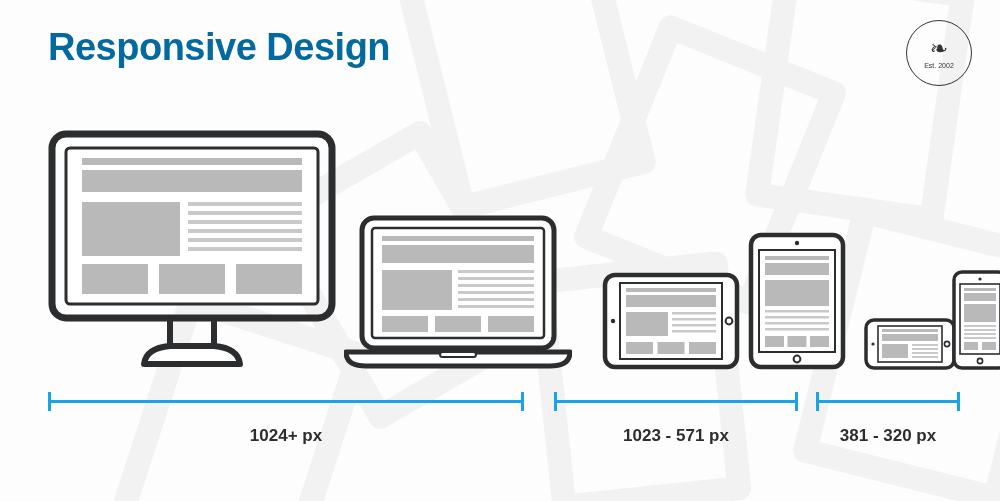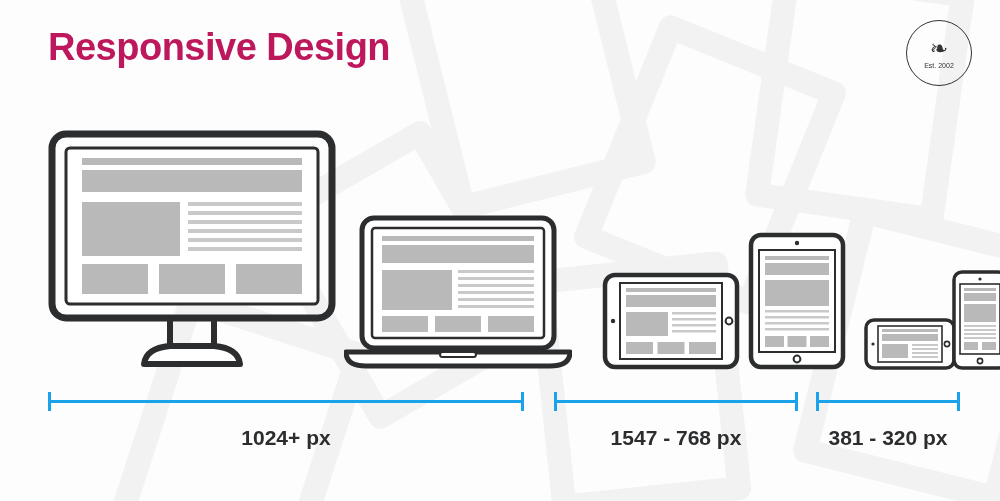--- a/index.html
+++ b/index.html
@@ -25,21 +25,21 @@
     transform: rotate(var(--r,0deg));
   }
 
   .wrap { position: relative; z-index: 1; width: 100%; height: 100%; }
 
   .title {
     position: absolute;
     left: 48px; top: 26px;
     font-size: 38px;
     font-weight: 800;
-    color: #be185d;
+    color: #0369a1;
     letter-spacing: -0.5px;
   }
 
   .logo {
     position: absolute;
     right: 28px; top: 20px;
     width: 66px; height: 66px;
     border: 1.5px solid #333;
     border-radius: 50%;
     display: flex; flex-direction: column;
@@ -84,21 +84,21 @@
     background: #1aa3e8;
     top: 0;
   }
   .bracket .tick.l { left: 0; }
   .bracket .tick.r { right: 0; }
   .bracket .lbl {
     position: absolute;
     top: 34px;
     left: 0; right: 0;
     text-align: center;
-    font-size: 21px;
+    font-size: 17px;
     font-weight: 700;
     color: #2b2d2f;
   }
 </style>
 </head>
 <body>
 
 <div class="bg-deco" aria-hidden="true">
   <div style="left:420px;top:-60px;width:210px;height:260px;--r:-14deg"></div>
   <div style="left:610px;top:40px;width:200px;height:250px;--r:22deg"></div>
@@ -262,21 +262,21 @@
       <div class="tick l"></div>
         <div class="line"></div>
         <div class="tick r"></div>
       <div class="lbl">1024+ px</div>
     </div>
 
     <div class="bracket" style="left:506px;width:244px">
       <div class="tick l"></div>
         <div class="line"></div>
         <div class="tick r"></div>
-      <div class="lbl">1547 - 768 px</div>
+      <div class="lbl">1023 - 571 px</div>
     </div>
 
     <div class="bracket" style="left:768px;width:144px">
       <div class="tick l"></div>
         <div class="line"></div>
         <div class="tick r"></div>
       <div class="lbl">381 - 320 px</div>
     </div>
 
   </div>

